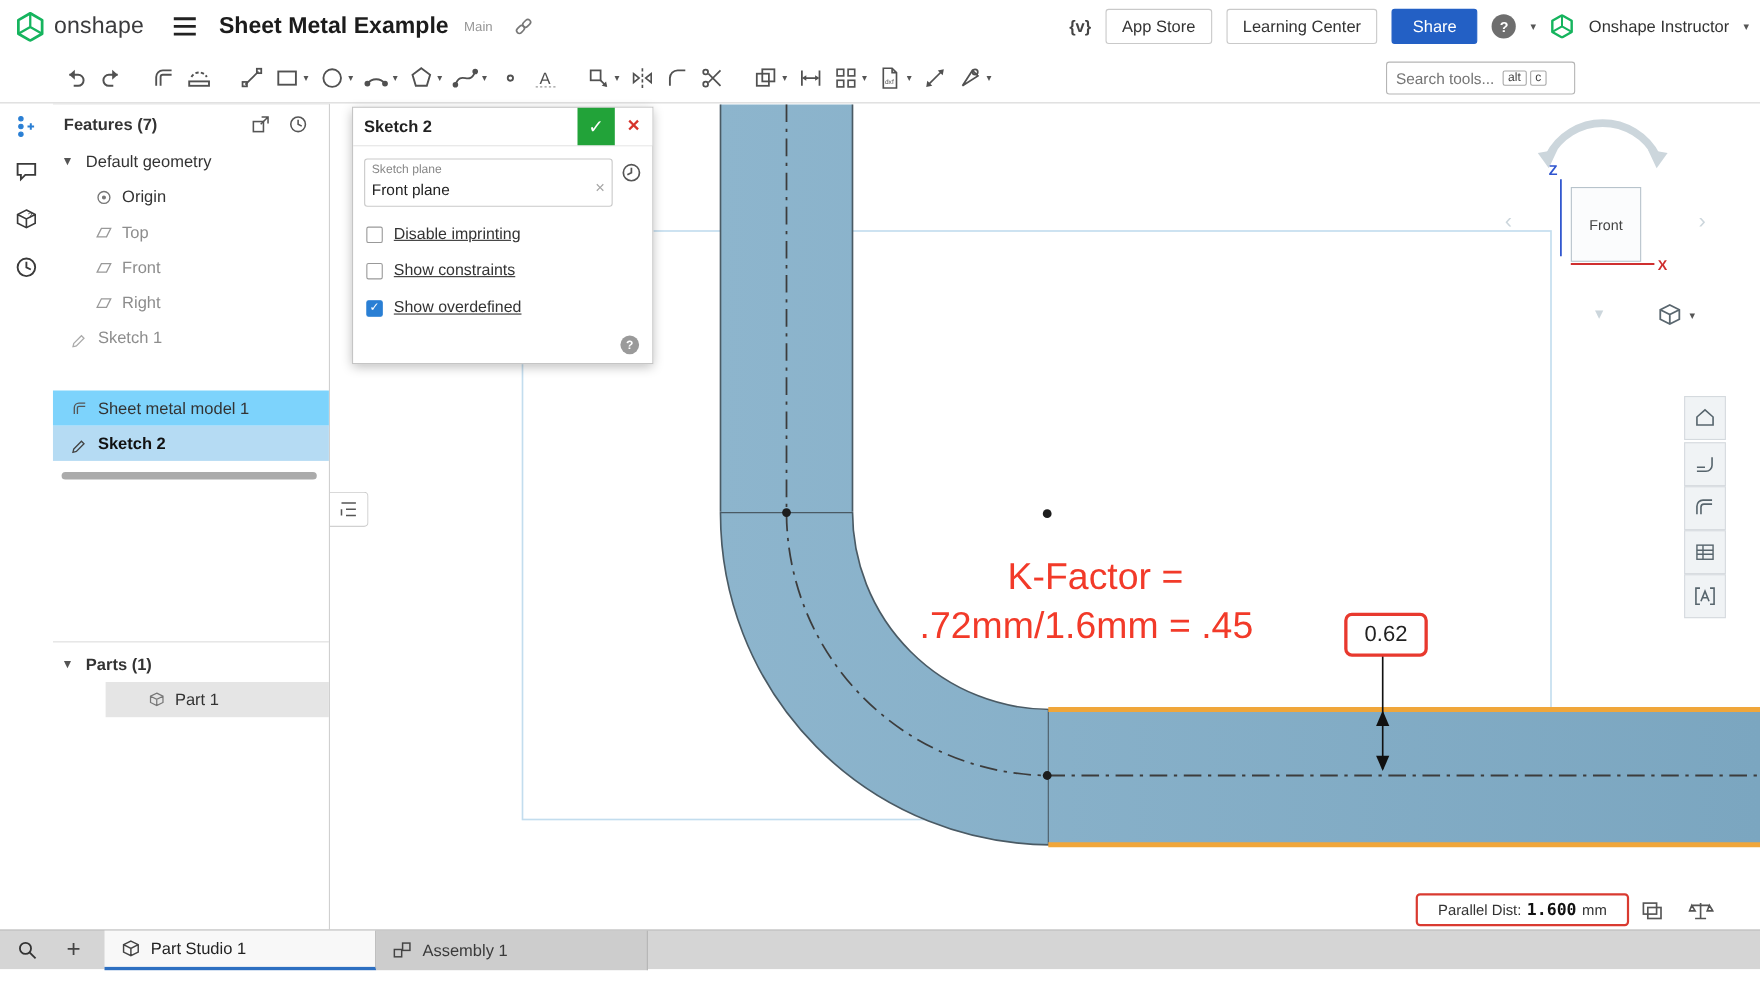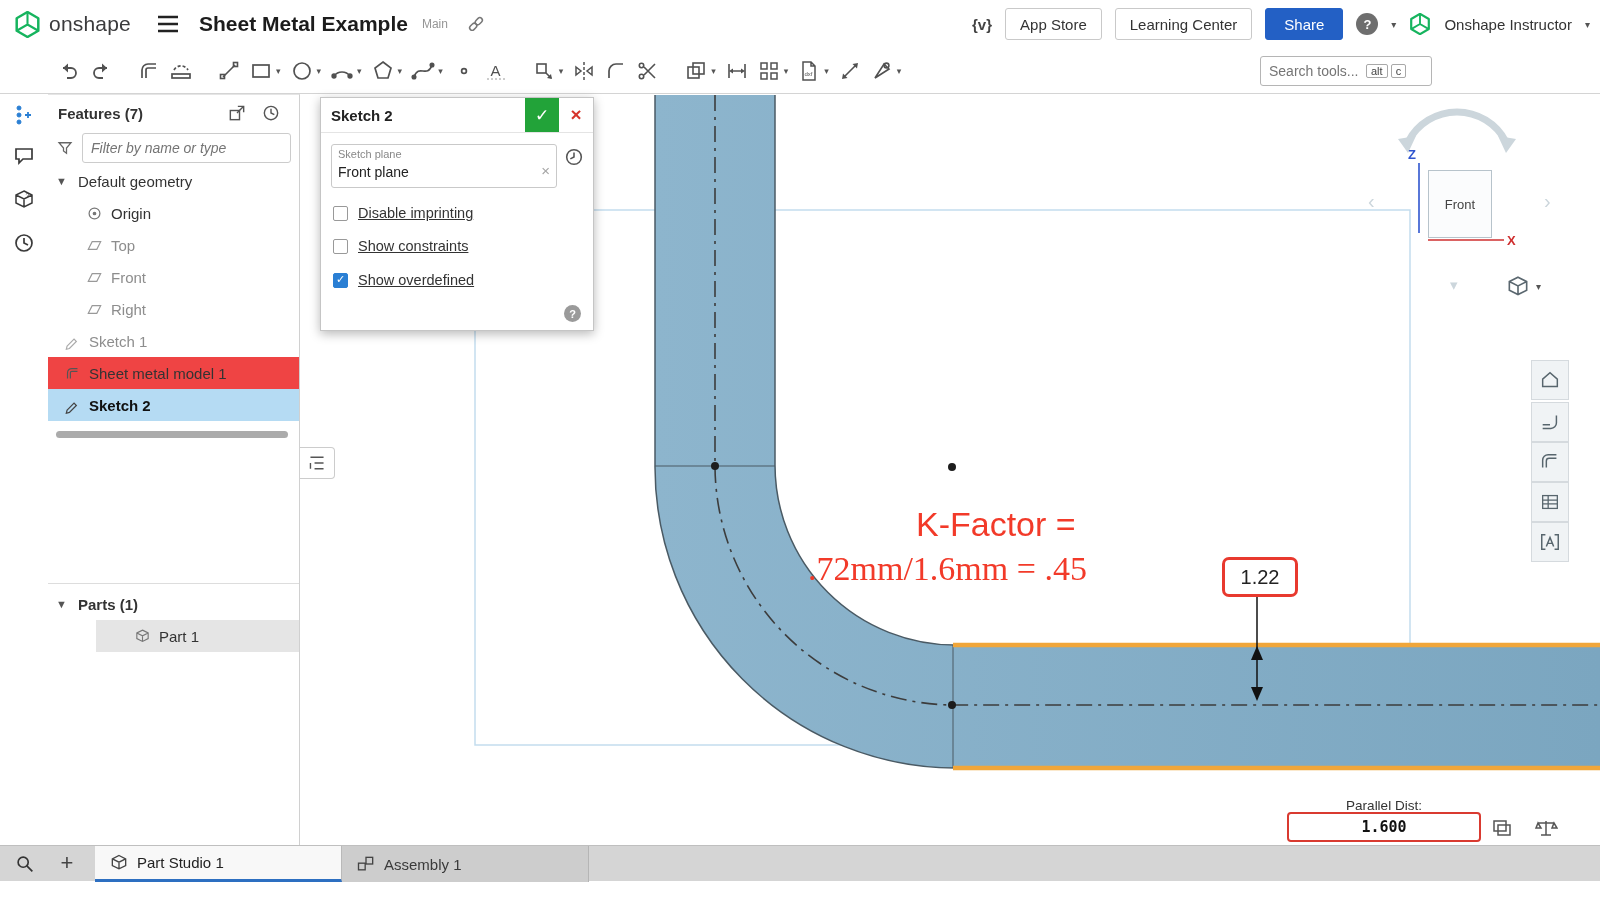--- a/index.html
+++ b/index.html
@@ -37,21 +37,21 @@
   .fp-title{font-size:15px;color:#333;font-weight:bold;}
   .fp-hicon{position:absolute;cursor:pointer;}
   .fp-filter{height:34px;display:flex;align-items:center;padding:0 8px;}
   .fp-filter input{flex:1;height:28px;border:1px solid #ccc;border-radius:3px;font-size:14px;font-style:italic;color:#777;padding:0 8px;margin-left:8px;outline:none;font-family:"Liberation Sans",sans-serif;}
   .trow{height:32px;display:flex;align-items:center;font-size:15px;color:#333;cursor:pointer;position:relative;}
   .trow .chev{margin-left:8px;color:#555;font-size:11px;width:14px;}
   .trow .lbl{margin-left:8px;}
   .ind1{padding-left:38px;}
   .ind2{padding-left:16px;}
   .gray{color:#8d8d8d;}
-  .row-smm{background:#ef4444;}
+  .row-smm{background:#7dd3fc;margin-top:32px;}
   .row-sel{background:#b5dbf3;font-weight:bold;color:#111;}
   .hscroll{margin:10px 8px 0 8px;height:7px;background:#ababab;border-radius:4px;width:232px;cursor:pointer;}
   .parts-block{position:absolute;left:0;top:488px;width:100%;border-top:1px solid #ddd;padding-top:4px;}
   .row-part{background:#e5e5e5;margin-left:48px;}
   
   #collapse-tab{position:absolute;left:300px;top:447px;width:34px;height:30px;background:#fff;border:1px solid #ccc;border-left:none;border-radius:0 4px 4px 0;z-index:30;display:flex;align-items:center;justify-content:center;cursor:pointer;}
   
   #dialog{position:absolute;left:320px;top:97px;width:272px;height:232px;background:#fff;border:1px solid #c5c5c5;box-shadow:0 3px 10px rgba(0,0,0,.28);z-index:50;}
   .dlg-title{height:34px;display:flex;align-items:center;border-bottom:1px solid #e4e4e4;}
   .dlg-title .t{font-size:15px;font-weight:bold;color:#222;margin-left:10px;}
@@ -72,21 +72,21 @@
   #canvas-svg{position:absolute;left:0;top:0;z-index:1;}
   .kfactor{position:absolute;color:#f23a29;font-size:34px;font-weight:500;z-index:10;white-space:nowrap;}
   #dim-box{position:absolute;left:1222px;top:557px;width:70px;height:34px;border:3px solid #e8392e;border-radius:7px;background:#fff;display:flex;align-items:center;justify-content:center;font-size:20px;color:#222;z-index:10;cursor:pointer;}
   
   .vc-face{position:absolute;left:1428px;top:170px;width:62px;height:66px;background:#fbfcfd;border:1px solid #b7c3cb;display:flex;align-items:center;justify-content:center;font-size:13px;color:#444;z-index:10;cursor:pointer;}
   .vc-caret{position:absolute;color:#ccd6dc;z-index:10;cursor:pointer;}
   .axis-label{position:absolute;font-size:13px;font-weight:bold;z-index:10;}
   
   .rr-btn{position:absolute;left:1531px;width:38px;height:40px;background:#f0f3f5;border:1px solid #d5dade;box-sizing:border-box;display:flex;align-items:center;justify-content:center;z-index:10;cursor:pointer;}
   
-  #status-box{position:absolute;left:1287px;top:812px;width:194px;height:30px;border:2px solid #d93a30;border-radius:4px;background:#fff;display:flex;align-items:center;justify-content:center;gap:5px;z-index:10;box-sizing:border-box;flex-direction:column;}
+  #status-box{position:absolute;left:1287px;top:812px;width:194px;height:30px;border:2px solid #d93a30;border-radius:4px;background:#fff;display:flex;align-items:center;justify-content:center;gap:5px;z-index:10;box-sizing:border-box;}
   #status-box .sl{font-size:13.5px;color:#333;}
   #status-box .sv{font-size:15px;font-weight:bold;color:#111;font-family:"DejaVu Sans Mono",monospace;}
   
   #bottombar{position:absolute;left:0;top:845px;width:1600px;height:36px;background:#d5d5d5;border-top:1px solid #bfbfbf;z-index:45;box-sizing:border-box;}
   .tab{position:absolute;top:0;height:36px;display:flex;align-items:center;padding-left:14px;box-sizing:border-box;cursor:pointer;}
   .tab .tl{font-size:15px;margin-left:8px;}
   #tab1{left:95px;width:247px;background:#f8f8f8;border-right:1px solid #b9b9b9;border-bottom:3px solid #2d6fc1;color:#222;}
   #tab2{left:342px;width:247px;background:#cdcdcd;border-right:1px solid #b5b5b5;color:#3a3a3a;}
   #newtab{position:absolute;left:52px;top:2px;width:30px;height:30px;display:flex;align-items:center;justify-content:center;font-size:22px;color:#444;cursor:pointer;}
 </style>
@@ -132,22 +132,22 @@
   <g>
     <path d="M1408 142 A 55 55 0 0 1 1506 142" fill="none" stroke="#ccd6dc" stroke-width="7"></path>
     <polygon points="1408,153 1398,139 1416,136" fill="#ccd6dc"></polygon>
     <polygon points="1506,153 1498,136 1516,139" fill="#ccd6dc"></polygon>
   </g>
   <line x1="1419" y1="163" x2="1419" y2="233" stroke="#2f55cf" stroke-width="1.6"></line>
   <line x1="1428" y1="240" x2="1504" y2="240" stroke="#cf2f2f" stroke-width="1.6"></line>
 </svg>
 
 <div class="kfactor" style="left:916px;top:505px;">K-Factor =</div>
-<div class="kfactor" style="left:808px;top:550px;font-family:Liberation Serif, serif;">.72mm/1.6mm = .45</div>
-<div id="dim-box">1.22</div>
+<div class="kfactor" style="left:836px;top:550px;">.72mm/1.6mm = .45</div>
+<div id="dim-box">0.62</div>
 
 <div class="vc-face">Front</div>
 <span class="axis-label" style="left:1408px;top:147px;color:#2f55cf;">Z</span>
 <span class="axis-label" style="left:1507px;top:233px;color:#cf2f2f;">X</span>
 <span class="vc-caret" style="left:1368px;top:190px;font-size:20px;">‹</span>
 <span class="vc-caret" style="left:1544px;top:190px;font-size:20px;">›</span>
 <span class="vc-caret" style="left:1450px;top:276px;font-size:15px;">▾</span>
 <span class="abs" style="left:1505px;top:274px;z-index:10;cursor:pointer;">
   <svg width="26" height="26" viewBox="0 0 24 24" fill="none" stroke="#5a676f" stroke-width="1.5">
       <path d="M12 3 L20 7 V15 L12 19 L4 15 V7 Z M4 7 L12 11 L20 7 M12 11 V19"></path>
@@ -443,28 +443,20 @@
           <rect x="4" y="9" width="11" height="11"></rect>
           <path d="M13 4 H20 V11 M20 4 L12 12"></path>
         </svg>
     </span>
     <span class="fp-hicon" style="right:18px;top:8px;">
       <svg width="20" height="20" viewBox="0 0 24 24" fill="none" stroke="#555" stroke-width="1.7">
           <circle cx="12" cy="12" r="8"></circle>
           <path d="M12 7 V12 L16 14"></path>
         </svg>
     </span>
-  </div>
-  <div class="fp-filter">
-    <span>
-      <svg width="18" height="18" viewBox="0 0 24 24" fill="none" stroke="#666" stroke-width="1.7">
-          <path d="M4 5 H20 L14 12 V19 L10 16 V12 Z"></path>
-        </svg>
-    </span>
-    <input type="text" placeholder="Filter by name or type" style="">
   </div>
   <div class="trow">
     <span class="chev">▼</span>
     <span class="lbl">Default geometry</span>
   </div>
   <div class="trow ind1">
     <span>
         <svg width="17" height="17" viewBox="0 0 22 22" fill="none" stroke="#777" stroke-width="1.6">
           <circle cx="11" cy="11" r="7"></circle>
           <circle cx="11" cy="11" r="1.6" fill="#777"></circle>

